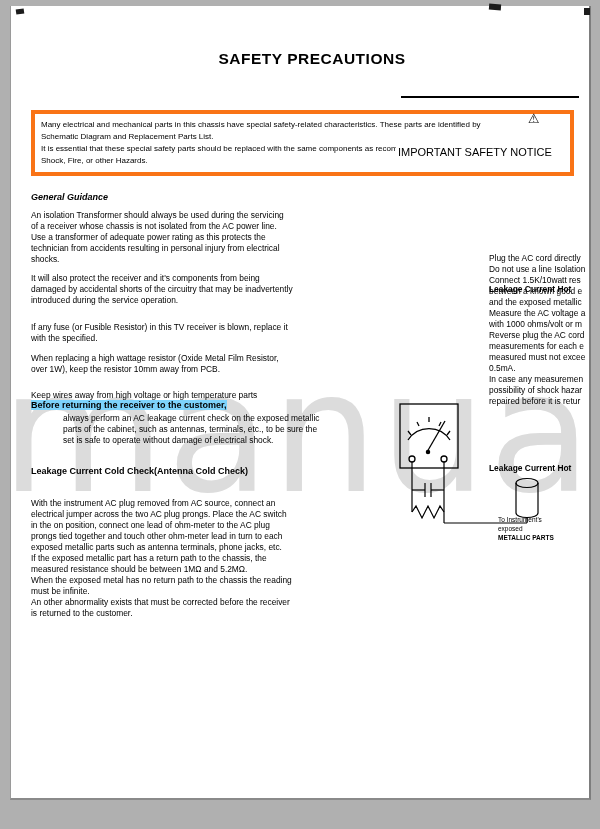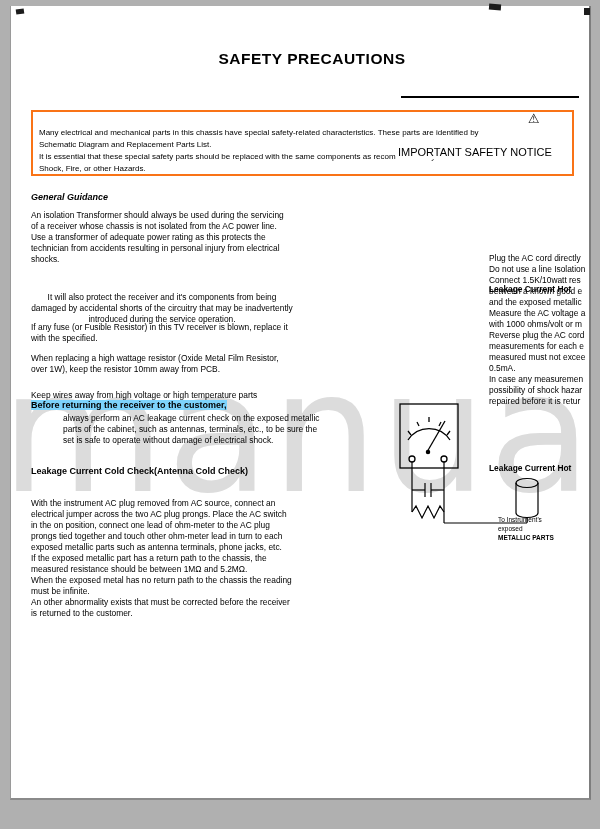--- a/index.html
+++ b/index.html
@@ -25,22 +25,22 @@
     color:#dcdcdc;z-index:1;white-space:nowrap;overflow:hidden;
     user-select:none;
   }
   .title{
     left:12px;top:44px;width:100%;text-align:center;
     font-size:15.5px;font-weight:bold;letter-spacing:0.5px;margin:0;
   }
   .header-rule{left:390px;top:90px;width:178px;height:2px;background:#000;}
   .notice-box{
     left:20px;top:104px;width:543px;height:66px;
-    border:2px solid #f97316;box-sizing:border-box;
-    padding:15px 6px 0 6px;
+    border:4px solid #f97316;box-sizing:border-box;
+    padding:5px 6px 0 6px;
     font-size:8px;line-height:12px;
   }
   .notice-line{white-space:nowrap;overflow:hidden;}
   .warn-icon{left:517px;top:106px;font-size:13px;line-height:14px;}
   .imp-heading{
     left:385px;top:139px;font-size:11px;font-weight:normal;
     background:#fff;padding:1px 2px;white-space:nowrap;
   }
   .h-section{font-size:9px;font-weight:bold;white-space:nowrap;}
   .body-txt{font-size:8.4px;line-height:11px;}
@@ -75,21 +75,21 @@
     <div class="notice-line">Schematic Diagram and Replacement Parts List.</div>
     <div class="notice-line">It is essential that these special safety parts should be replaced with the same components as recommended by the manufacturer to avoid</div>
     <div class="notice-line">Shock, Fire, or other Hazards.</div>
   </div>
   <div class="abs warn-icon">⚠</div>
   <div class="abs imp-heading">IMPORTANT SAFETY NOTICE</div>
 
   <div class="abs h-section" style="left:20px;top:186px;font-style:italic;">General Guidance</div>
 
   <div class="abs body-txt col-left" style="top:204px;">An isolation Transformer should always be used during the servicing of a receiver whose chassis is not isolated from the AC power line. Use a transformer of adequate power rating as this protects the technician from accidents resulting in personal injury from electrical shocks.</div>
-  <div class="abs body-txt col-left" style="top:286px;text-align:center;">It will also protect the receiver and it's components from being damaged by accidental shorts of the circuitry that may be inadvertently introduced during the service operation.</div>
+  <div class="abs body-txt col-left" style="top:267px;">It will also protect the receiver and it's components from being damaged by accidental shorts of the circuitry that may be inadvertently introduced during the service operation.</div>
   <div class="abs body-txt col-left" style="top:316px;">If any fuse (or Fusible Resistor) in this TV receiver is blown, replace it with the specified.</div>
   <div class="abs body-txt col-left" style="top:347px;">When replacing a high wattage resistor (Oxide Metal Film Resistor, over 1W), keep the resistor 10mm away from PCB.</div>
   <div class="abs body-txt col-left" style="top:384px;">Keep wires away from high voltage or high temperature parts</div>
 
   <div class="abs h-section" style="left:20px;top:394px;background:#7dd3fc;">Before returning the receiver to the customer,</div>
   <div class="abs body-txt col-left" style="top:407px;margin-left:32px;">always perform an AC leakage current check on the exposed metallic parts of the cabinet, such as antennas, terminals, etc., to be sure the set is safe to operate without damage of electrical shock.</div>
 
   <div class="abs h-section" style="left:20px;top:460px;">Leakage Current Cold Check(Antenna Cold Check)</div>
   <div class="abs col-left" style="top:492px;">
     <div class="body-txt">With the instrument AC plug removed from AC source, connect an electrical jumper across the two AC plug prongs. Place the AC switch in the on position, connect one lead of ohm-meter to the AC plug prongs tied together and touch other ohm-meter lead in turn to each exposed metallic parts such as antenna terminals, phone jacks, etc.</div>

